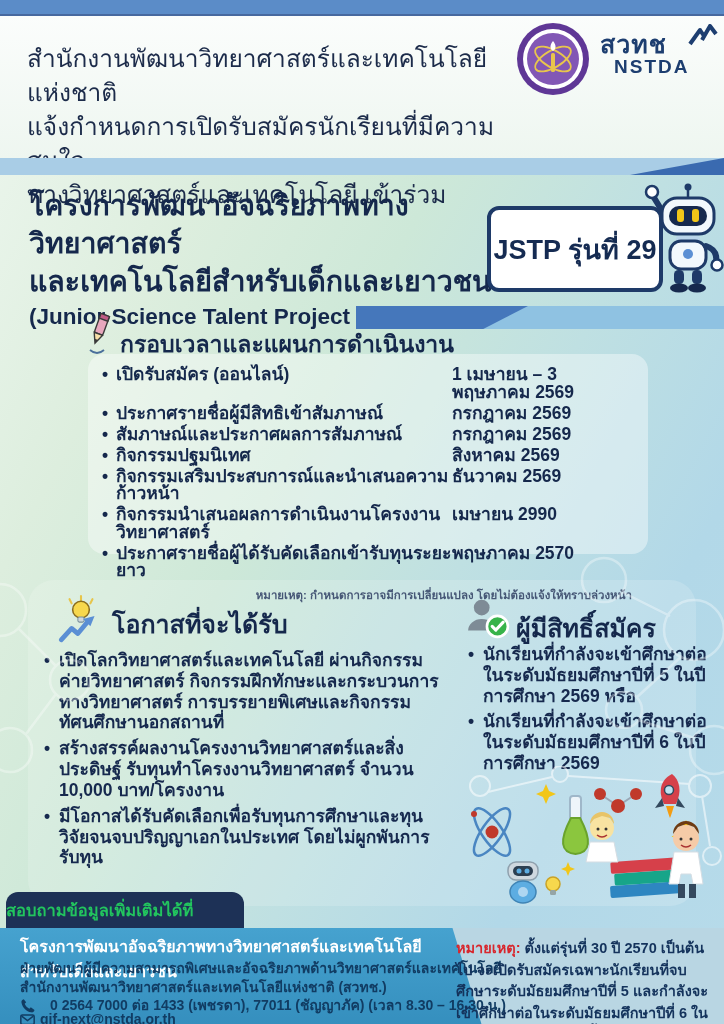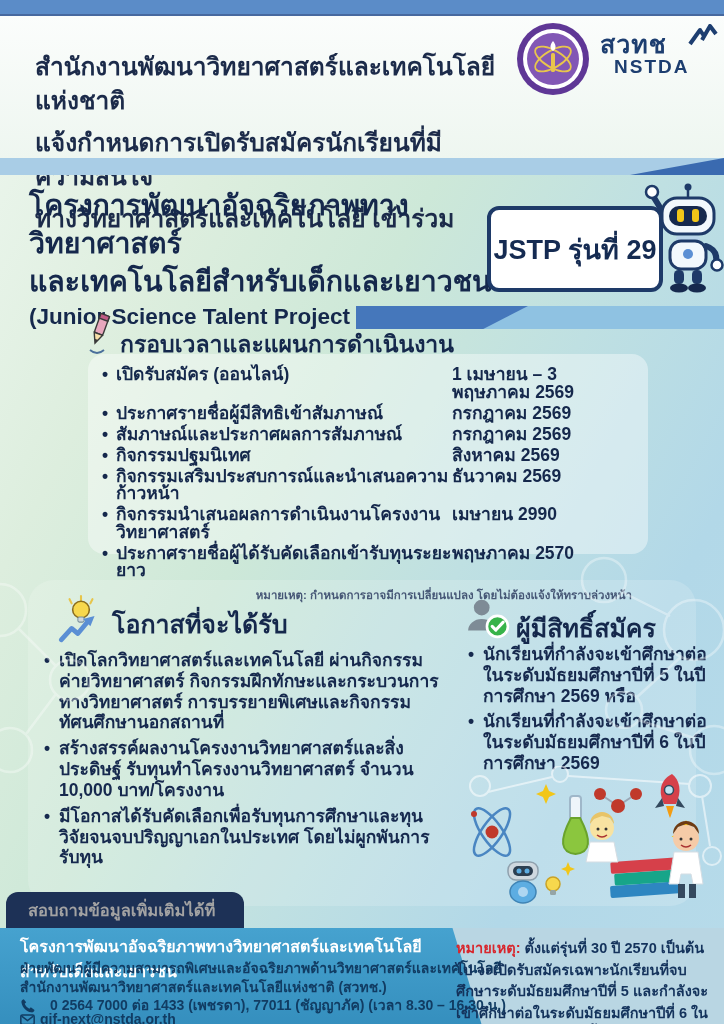--- a/index.html
+++ b/index.html
@@ -7,21 +7,21 @@
     position:relative;width:724px;height:1024px;overflow:hidden;
     font-family:"Liberation Sans","DejaVu Sans",sans-serif;
     background:linear-gradient(118deg,#eef7ef 0%,#ddeede 24%,#cde8d8 42%,#bfe0e2 60%,#b2d8e8 78%,#b7dbea 100%);
     color:#16294e;
   }
   .abs{position:absolute;}
   
   .topbar{left:0;top:0;width:724px;height:14px;background:#5b8cc8;border-bottom:2px solid #47699f;}
   .header{left:0;top:16px;width:724px;height:142px;background:linear-gradient(180deg,#fbfdfc 0%,#eef6f0 100%);}
   .header-lines{left:27px;top:42px;width:480px;}
-  .header-lines p{margin:8px;font-size:24.5px;font-weight:700;color:#1c2b4a;line-height:34px;}
+  .header-lines p{margin:0;font-size:24.5px;font-weight:400;color:#1c2b4a;line-height:34px;}
   .seal{left:516px;top:22px;width:74px;height:74px;}
   .nstda-logo{left:600px;top:32px;width:116px;text-align:left;}
   .nstda-logo .th{font-size:25px;font-weight:700;color:#1d3e70;line-height:24px;letter-spacing:1px;}
   .nstda-logo .en{font-size:19px;font-weight:700;color:#1d3e70;letter-spacing:2px;line-height:22px;padding-left:14px;}
   .nstda-arrow{left:688px;top:24px;width:30px;height:22px;}
   
   .band1{left:0;top:158px;width:724px;height:17px;background:#a9cde6;}
   .band1-tri{right:0;top:158px;width:94px;height:17px;background:#3a6ab0;clip-path:polygon(0 100%,100% 0,100% 100%);}
   
   .title-block{left:29px;top:186px;width:470px;}
@@ -50,21 +50,21 @@
   .blist{width:406px;}
   .bitem{position:relative;padding-left:15px;margin-bottom:5px;font-size:17.5px;font-weight:700;color:#16294e;line-height:1.19;}
   .bitem::before{content:"•";position:absolute;left:0;top:0;}
   .opp-list{left:44px;top:650px;}
   .eli-icon{left:466px;top:596px;width:44px;height:44px;}
   .eli-heading{left:516px;top:608px;font-size:25px;font-weight:700;color:#15284c;}
   .eli-list{left:468px;top:644px;width:246px;}
   .illus{left:450px;top:766px;width:274px;height:142px;}
   
   .tab{left:6px;top:892px;width:238px;height:36px;background:#1d3156;border-radius:12px 12px 0 0;
-       color:#a3a3a3;font-size:16.5px;font-weight:700;line-height:36px;padding-left:22px;box-sizing:border-box;}
+       color:#22c55e;font-size:16.5px;font-weight:700;line-height:36px;box-sizing:border-box;}
   .footer{left:0;top:928px;width:724px;height:96px;background:#b9d6e3;}
   .footer-left{left:0;top:928px;width:724px;height:96px;background:linear-gradient(180deg,#46a2cf,#358fbe);
                clip-path:polygon(0 0,62.5% 0,66.5% 100%,0 100%);}
   .c-program{left:20px;top:934px;width:440px;font-size:16px;font-weight:700;color:#ffffff;font-family:Liberation Serif, serif;}
   .c-division{left:20px;top:957px;font-size:14px;font-weight:600;color:#113c63;}
   .c-org{left:20px;top:976px;font-size:14px;font-weight:600;color:#113c63;}
   .c-phone{left:20px;top:994px;font-size:14px;font-weight:700;color:#113c63;display:flex;align-items:center;gap:15px;}
   .c-email{left:20px;top:1011px;font-size:14px;font-weight:700;color:#113c63;display:flex;align-items:center;gap:5px;}
   .footnote{left:456px;top:938px;width:254px;font-size:14.5px;font-weight:600;line-height:21.5px;color:#14335c;}
   .footnote .red{color:#d8262c;font-weight:700;}

